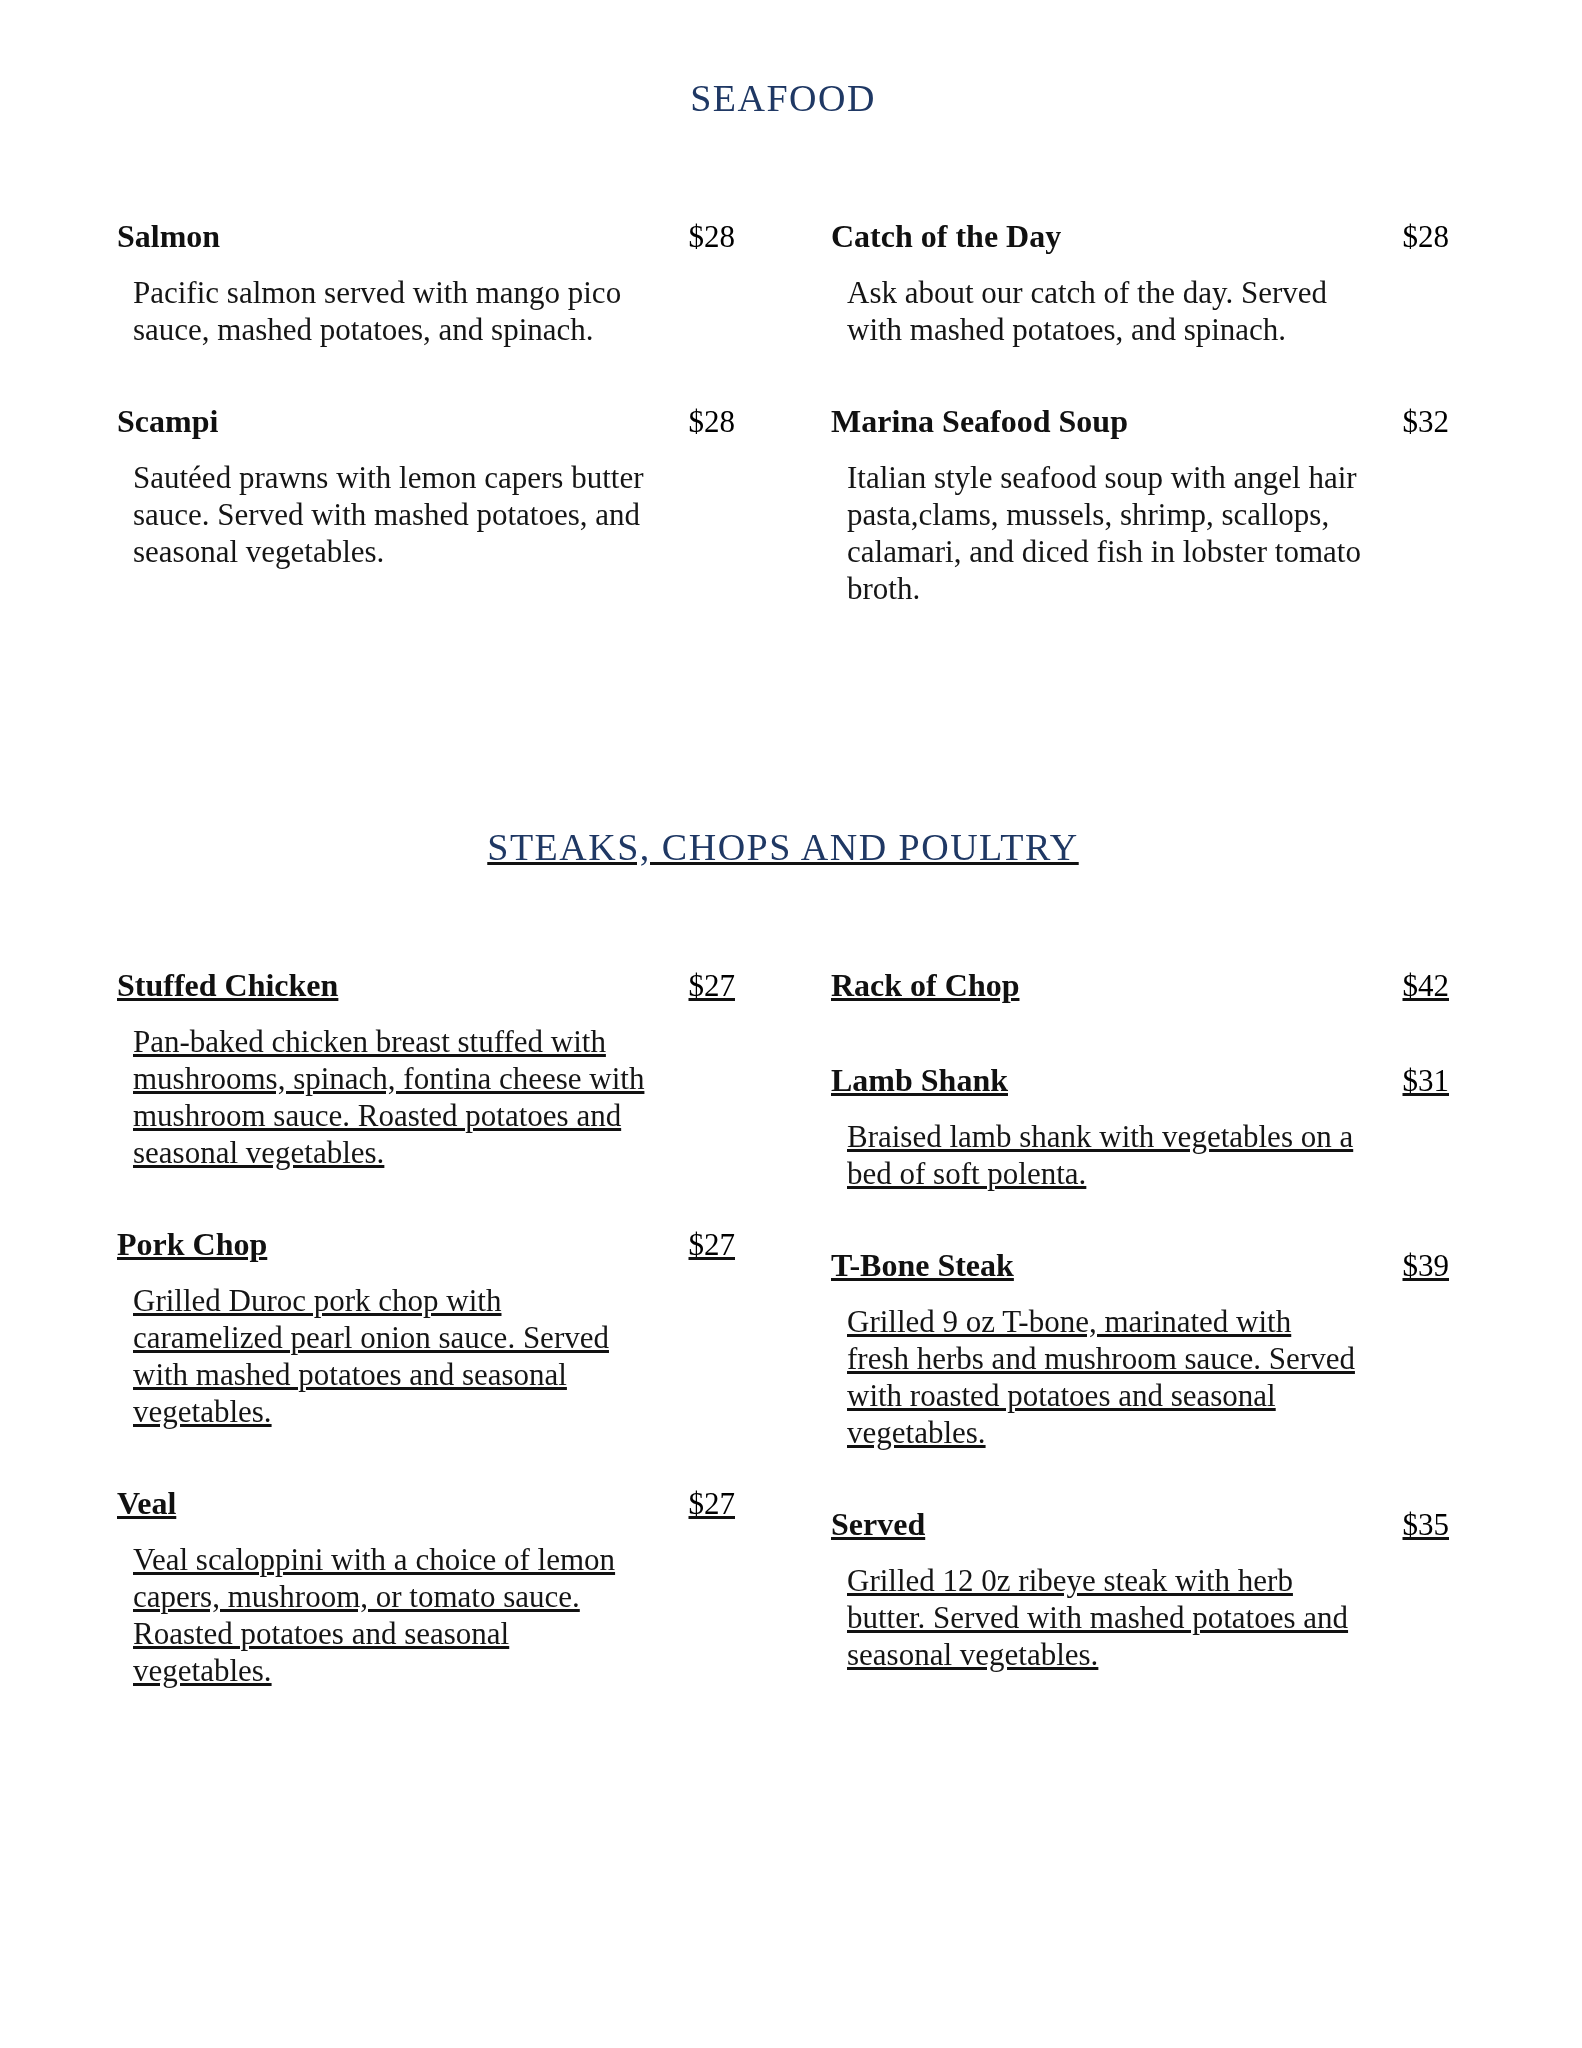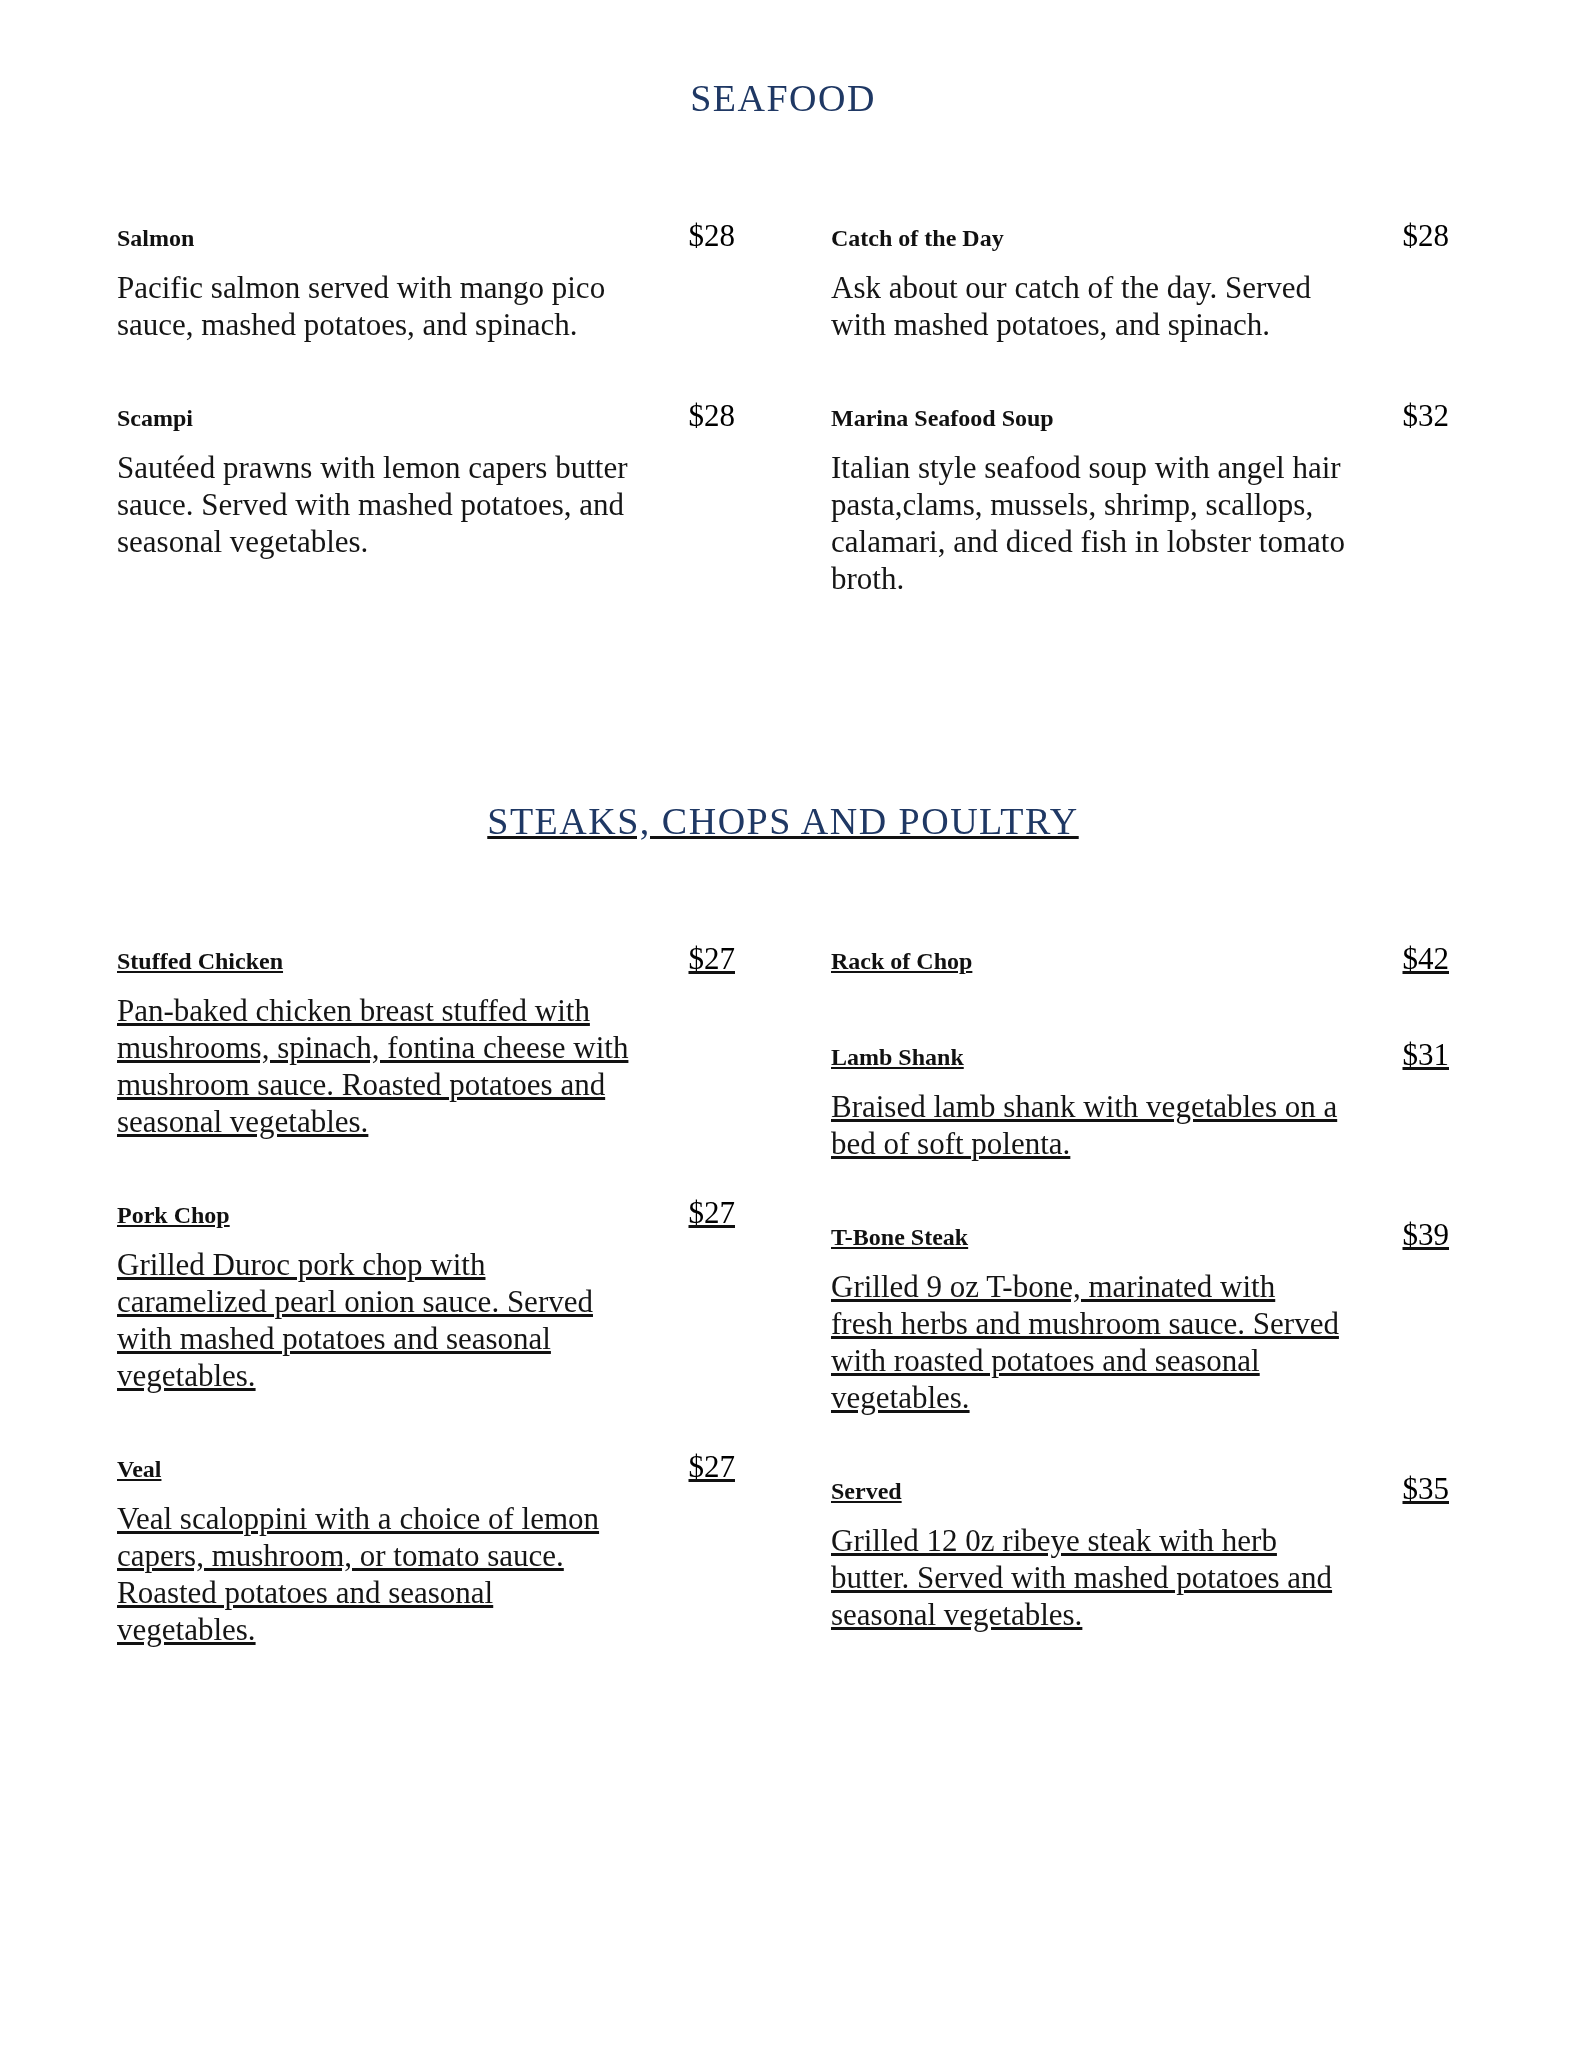--- a/index.html
+++ b/index.html
@@ -33,27 +33,27 @@
   .item:last-child { margin-bottom: 0; }
   .item-head {
     display: flex;
     justify-content: space-between;
     align-items: baseline;
     line-height: 42px;
     margin-bottom: 10px;
   }
   .item-name {
     margin: 0;
-    font-size: 24px;
+    font-size: 32px;
     font-weight: 700;
     color: #111111;
   }
   .item-price { font-size: 31px; color: #000000; }
   .item-desc {
-    margin: 0;
+    margin: 16px;
     font-size: 31px;
     line-height: 37px;
     color: #151515;
     white-space: pre-line;
   }
 </style>
 </head>
 <body>
 
 <div class="page">

